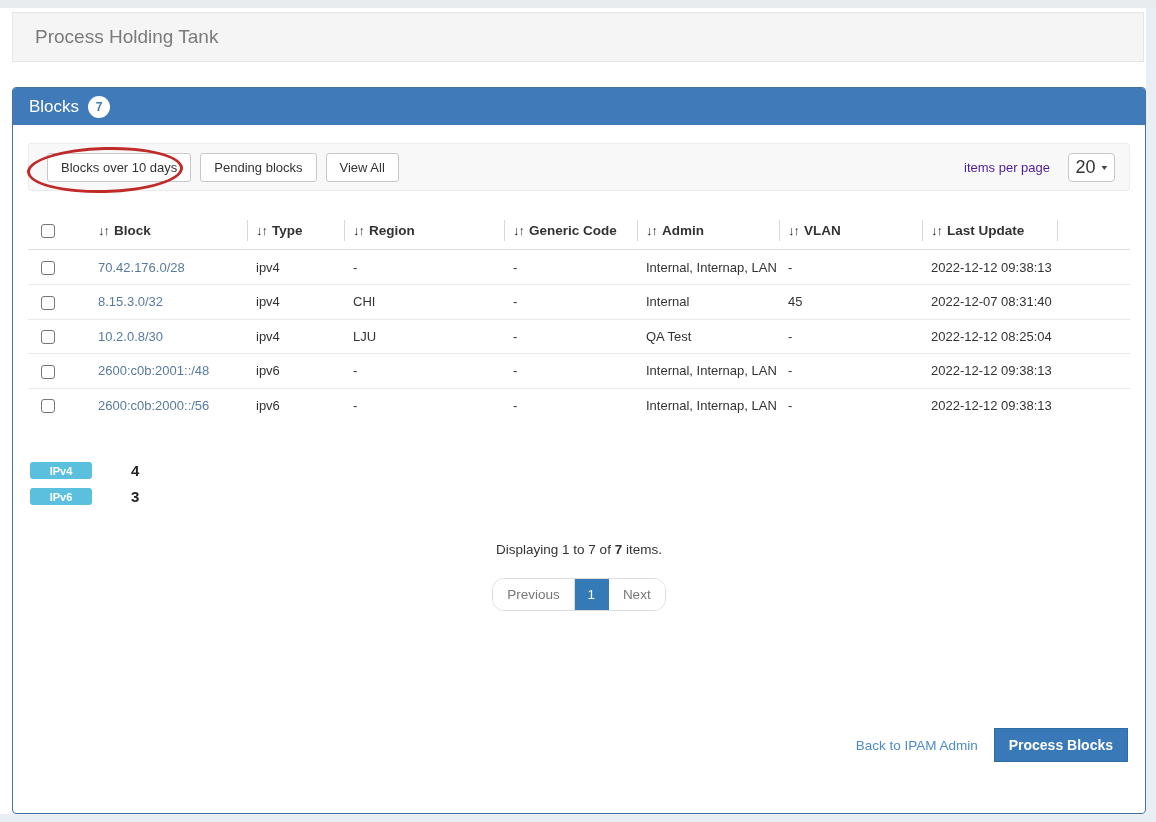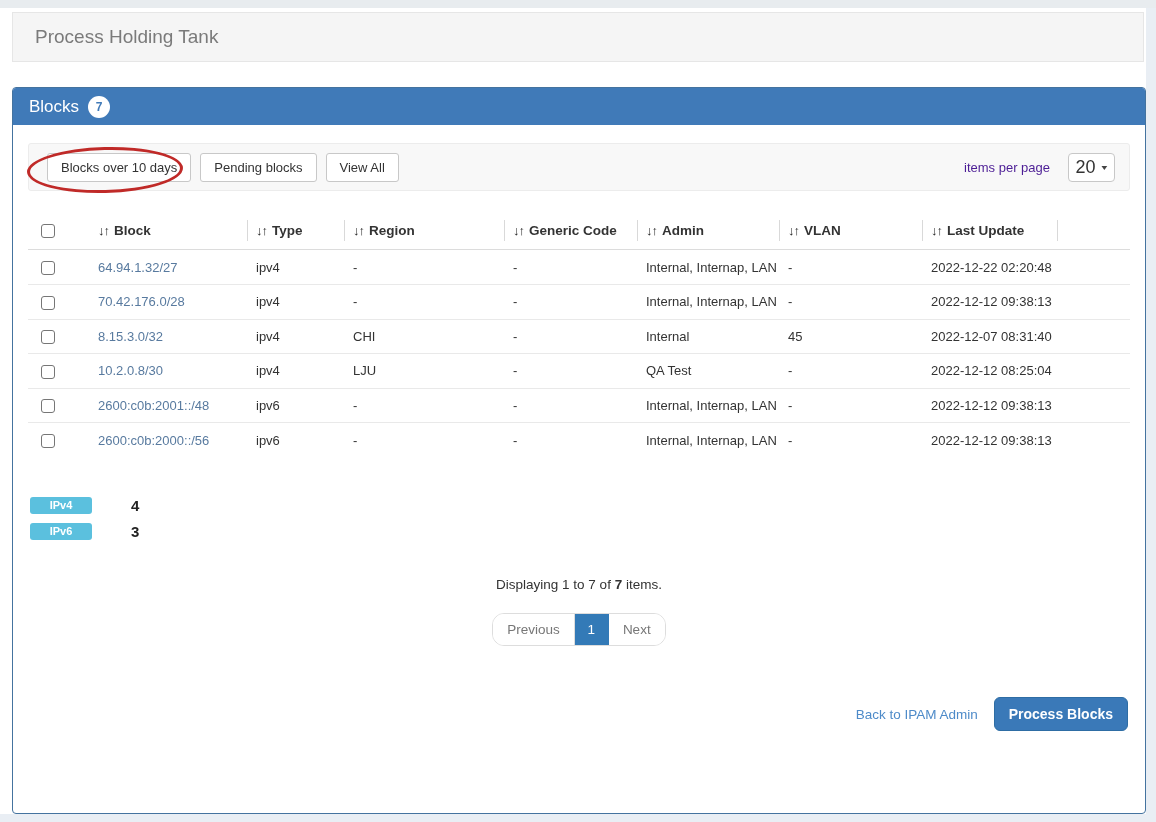--- a/index.html
+++ b/index.html
@@ -61,23 +61,23 @@
 
   .displaying { margin-top:37px; text-align:center; font-size:13.5px; color:#333; }
   .displaying .bold { font-weight:bold; }
 
   .pagination { margin-top:21px; display:flex; justify-content:center; }
   .pagination .pg-group { display:inline-flex; border:1px solid #dddddd; border-radius:12px; overflow:hidden; background:#fff; }
   .pg-item { font-size:13.5px; color:#777; padding:8px 14px; cursor:pointer; background:#fff; border-right:1px solid #ddd; text-decoration:none; }
   .pg-item:last-child { border-right:none; }
   .pg-item.active { background:#337ab7; color:#ffffff; border-right:1px solid #337ab7; width:34px; text-align:center; padding:8px 0; }
 
-  .footer-actions { position:absolute; right:17px; top:572px; display:flex; align-items:center; }
+  .footer-actions { position:absolute; right:17px; top:603px; display:flex; align-items:center; }
   .back-link { font-size:13.5px; color:#4e8bc9; text-decoration:none; margin-right:16px; cursor:pointer; }
-  .process-btn { background:#3a79b8; border:1px solid #2e6da4; border-radius:6px;
+  .process-btn { background:#3a79b8; border:1px solid #2e6da4; border-radius:0;
     color:#ffffff; font-family:inherit; font-size:14px; font-weight:bold; padding:8px 14px; cursor:pointer; }
 </style>
 </head>
 <body>
 
 <div class="edge-top"></div>
 <div class="edge-right"></div>
 <div class="edge-bottom"></div>
 
 <div class="title-bar">
@@ -127,31 +127,20 @@
           <th class="has-sep"><span class="sort-icon">↓↑</span><span>Generic Code</span></th>
           <th class="has-sep"><span class="sort-icon">↓↑</span><span>Admin</span></th>
           <th class="has-sep"><span class="sort-icon">↓↑</span><span>VLAN</span></th>
           <th class="has-sep"><span class="sort-icon">↓↑</span><span>Last Update</span></th>
           <th></th>
         </tr>
       </thead>
       <tbody>
         <tr>
           <td><input type="checkbox" style=""></td>
-          <td><a class="block-link">64.94.1.32/27</a></td>
-          <td>ipv4</td>
-          <td>-</td>
-          <td>-</td>
-          <td>Internal, Internap, LAN</td>
-          <td>-</td>
-          <td>2022-12-22 02:20:48</td>
-          <td></td>
-        </tr>
-        <tr>
-          <td><input type="checkbox" style=""></td>
           <td><a class="block-link">70.42.176.0/28</a></td>
           <td>ipv4</td>
           <td>-</td>
           <td>-</td>
           <td>Internal, Internap, LAN</td>
           <td>-</td>
           <td>2022-12-12 09:38:13</td>
           <td></td>
         </tr>
         <tr>

